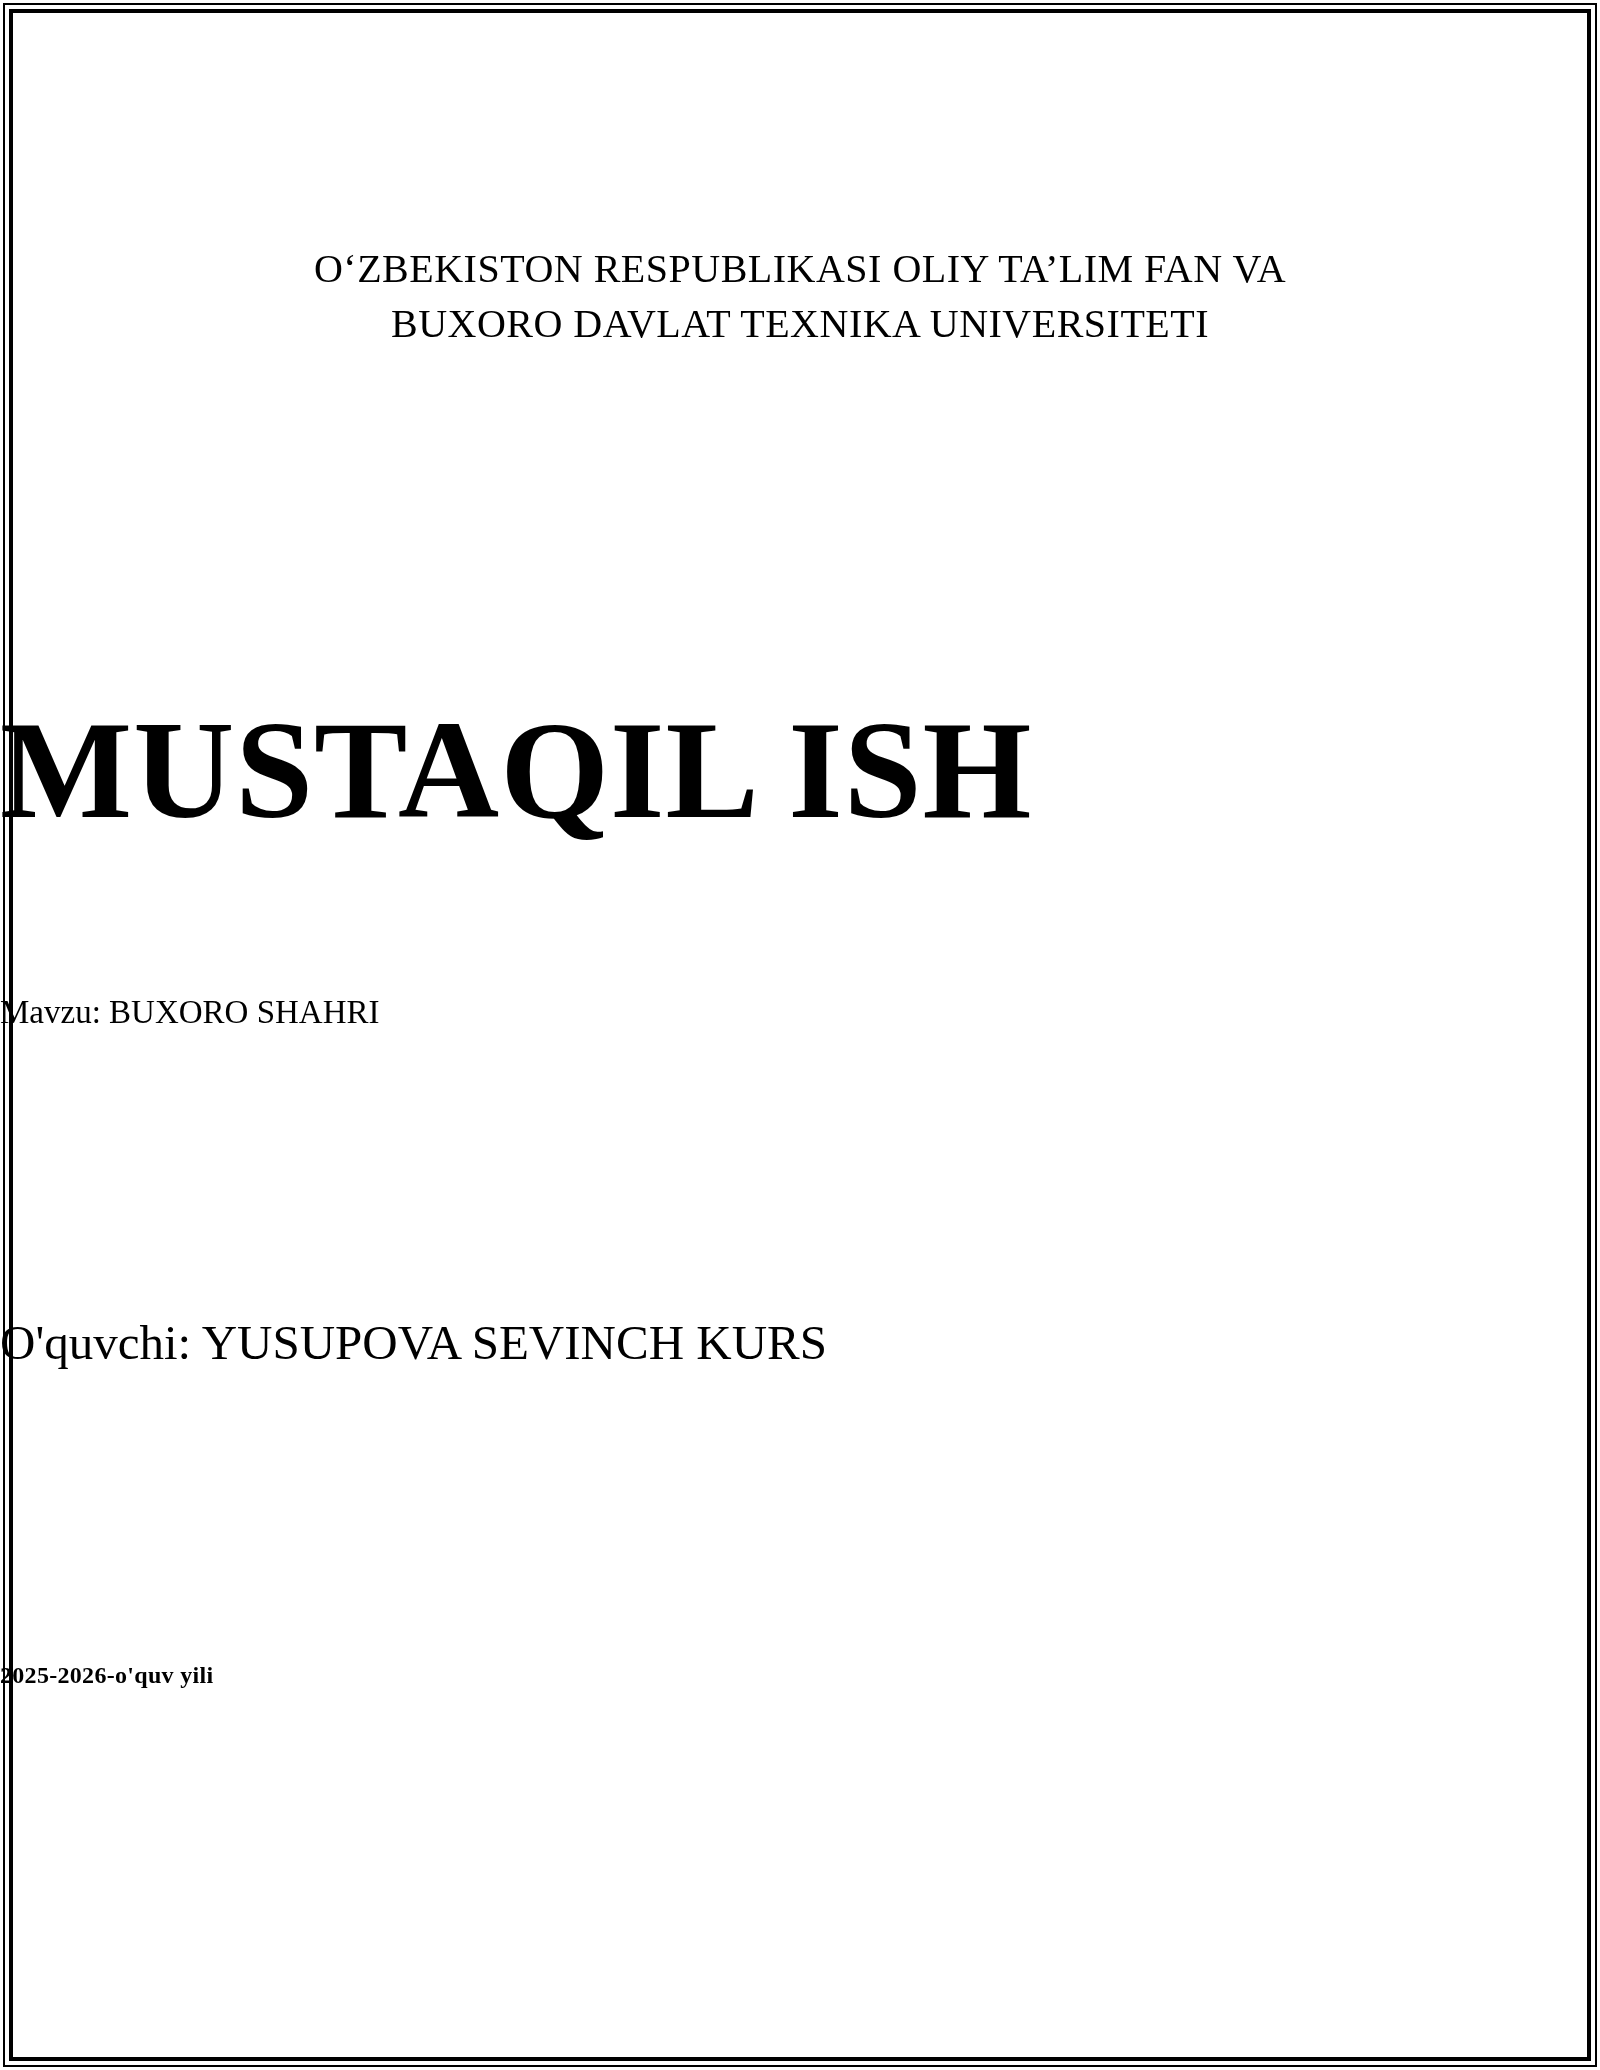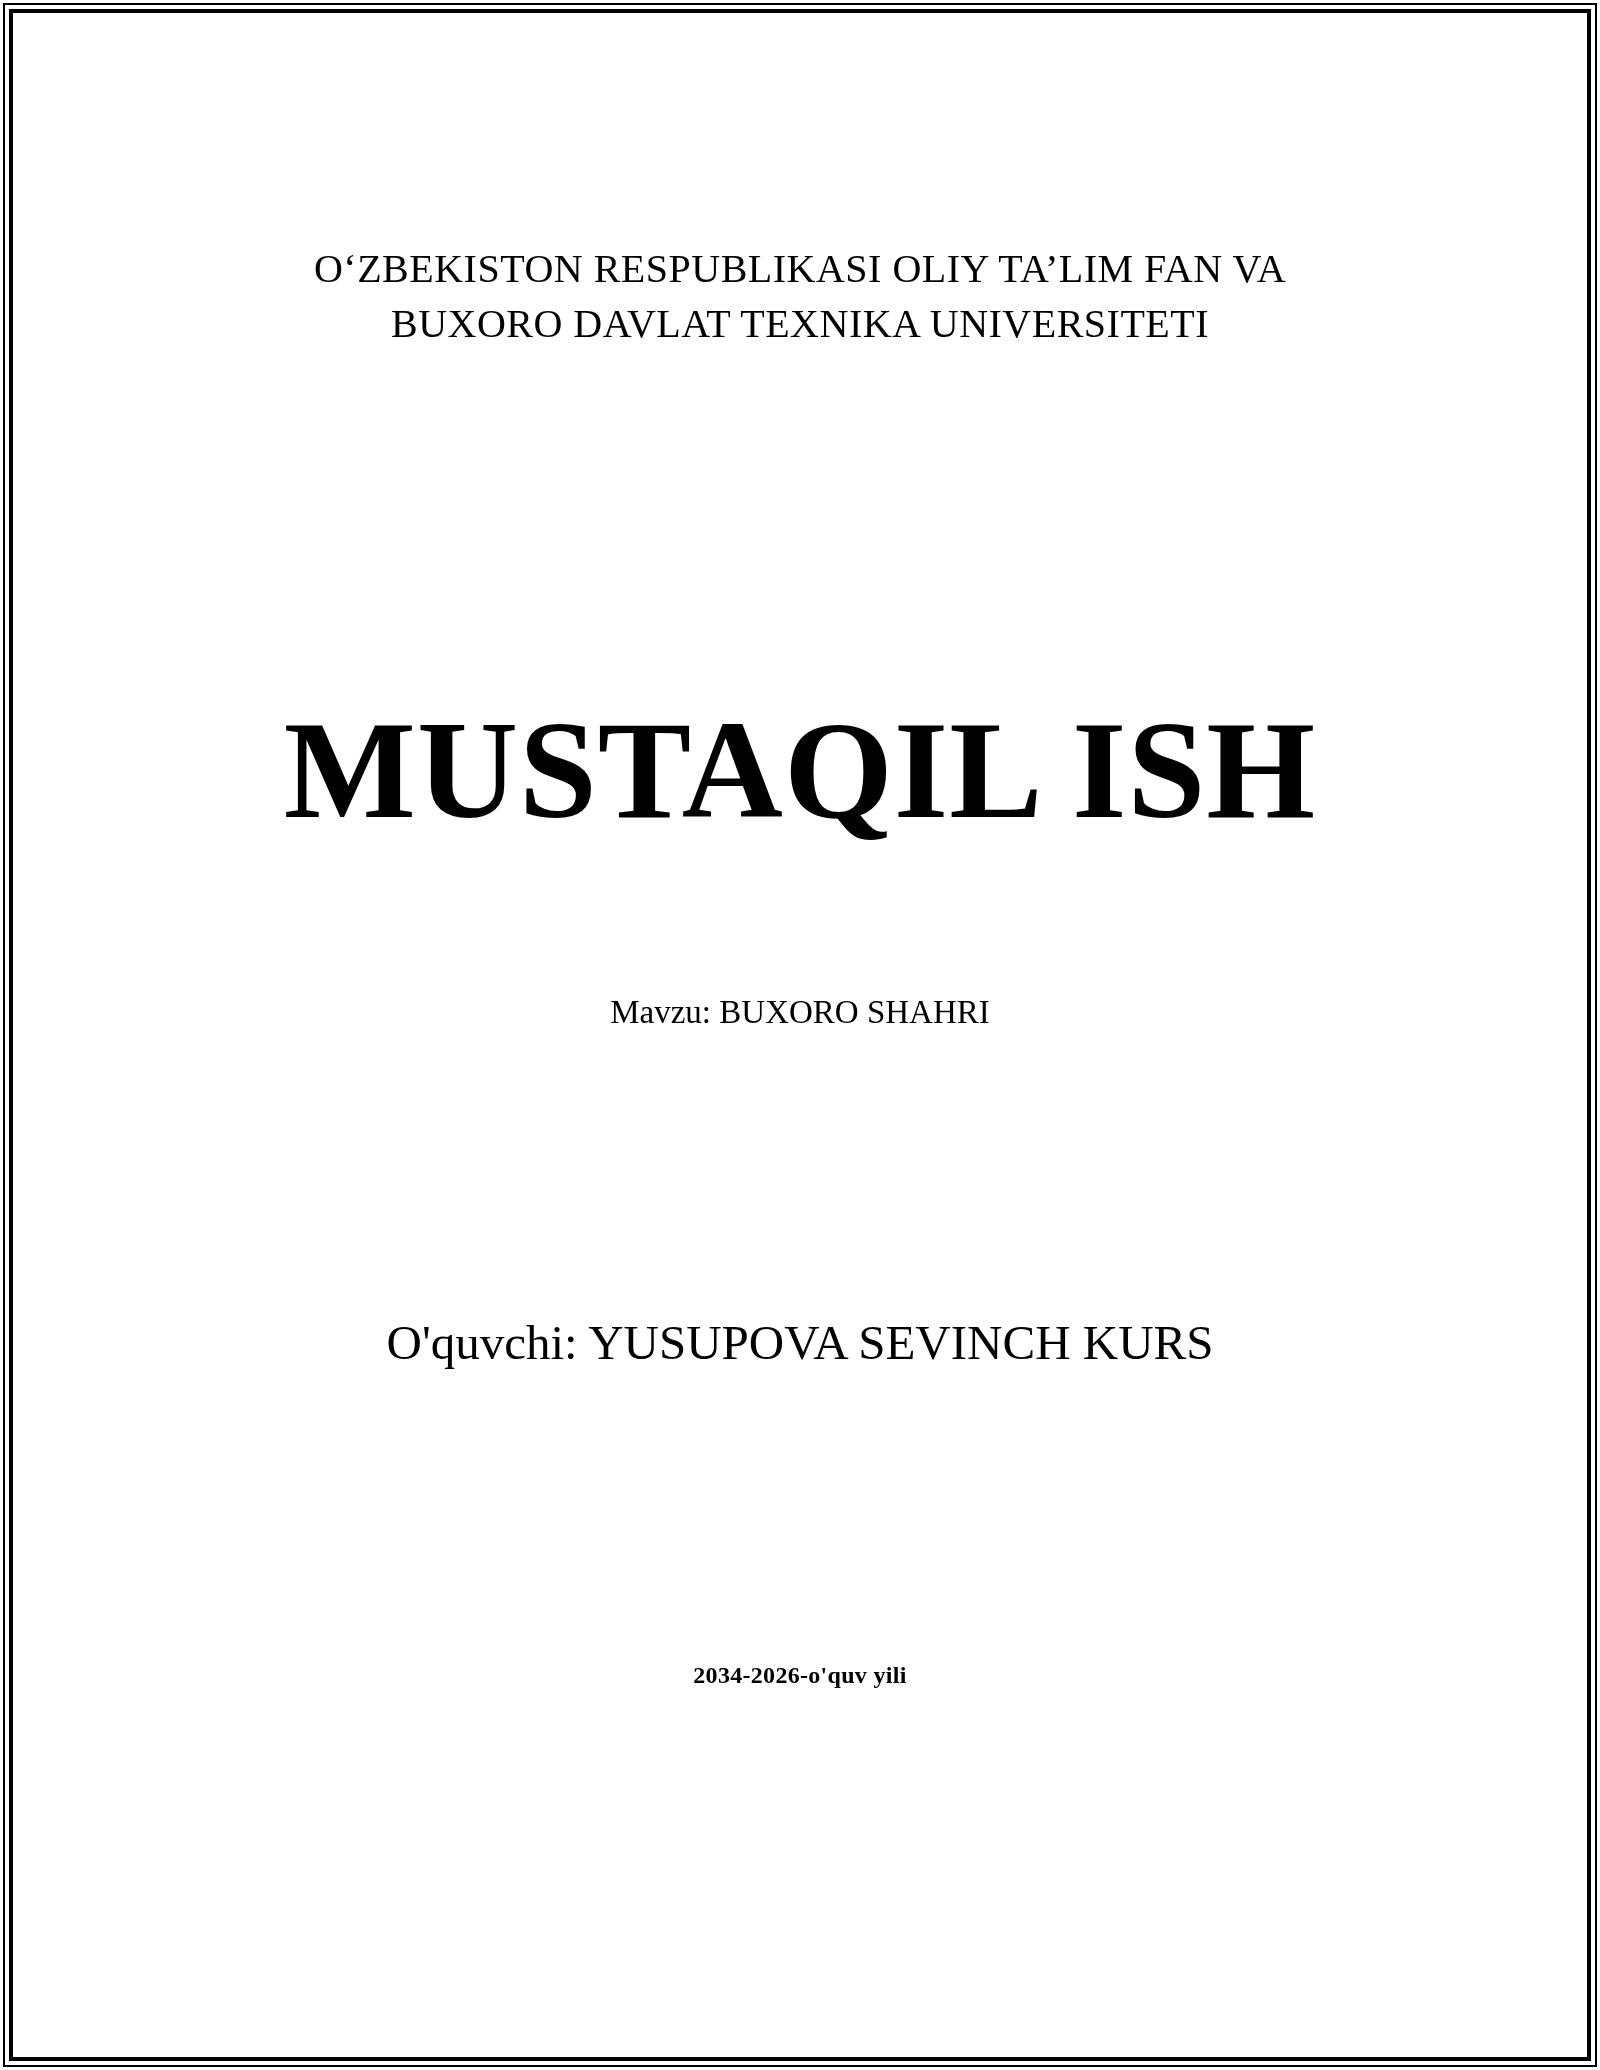--- a/index.html
+++ b/index.html
@@ -31,21 +31,20 @@
   .frame-inner {
     position: absolute;
     inset: 9px;
     border: 4px solid #000000;
     pointer-events: none;
   }
   .centered-line {
     position: absolute;
     left: 0;
     width: 100%;
-    text-align: center;
     white-space: nowrap;
   }
   .header-block {
     position: absolute;
     top: 241px;
     left: 0;
     width: 100%;
     text-align: center;
     font-size: 40px;
     line-height: 55px;
@@ -93,15 +92,15 @@
   <div class="centered-line topic-line">
     <span>Mavzu:</span>
     <span>BUXORO SHAHRI</span>
   </div>
 
   <div class="centered-line student-line">
     <span>O'quvchi:</span>
     <span>YUSUPOVA SEVINCH KURS</span>
   </div>
 
-  <div class="centered-line year-line">2034-2026-o'quv yili</div>
+  <div class="centered-line year-line">2025-2026-o'quv yili</div>
 
 </div>
 
 </body></html>

